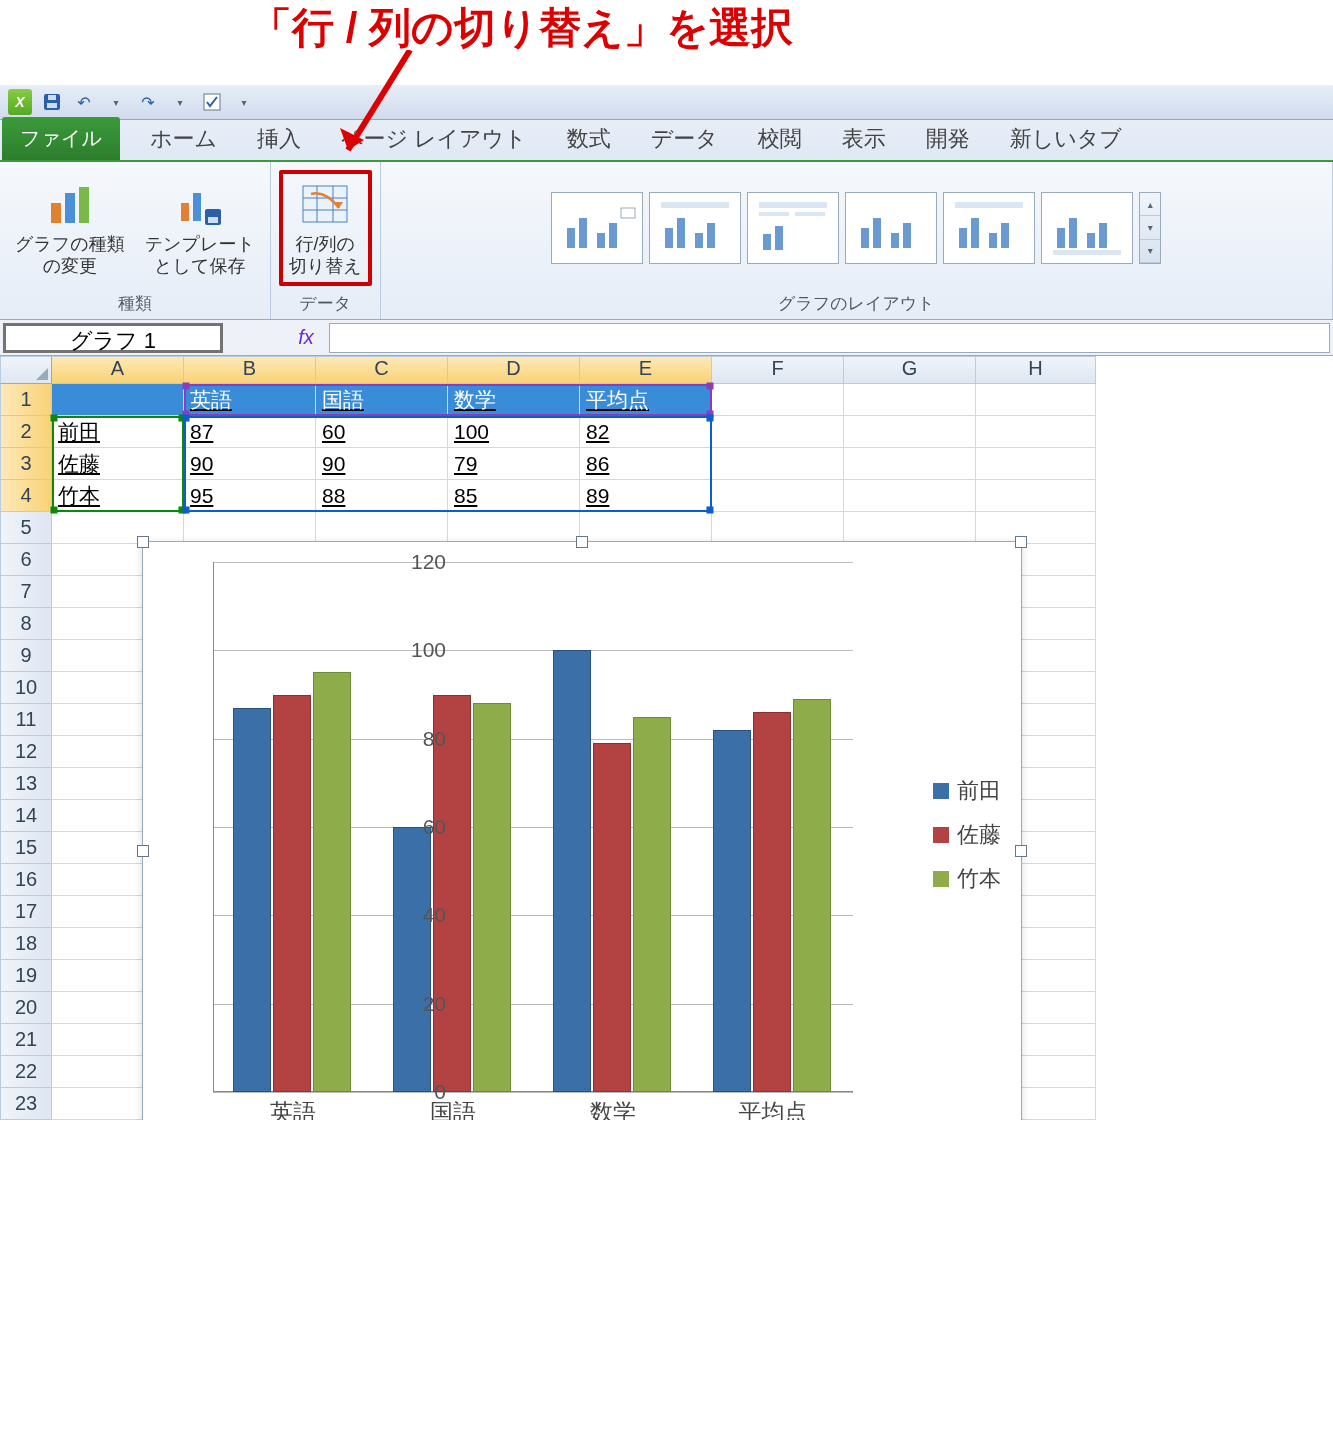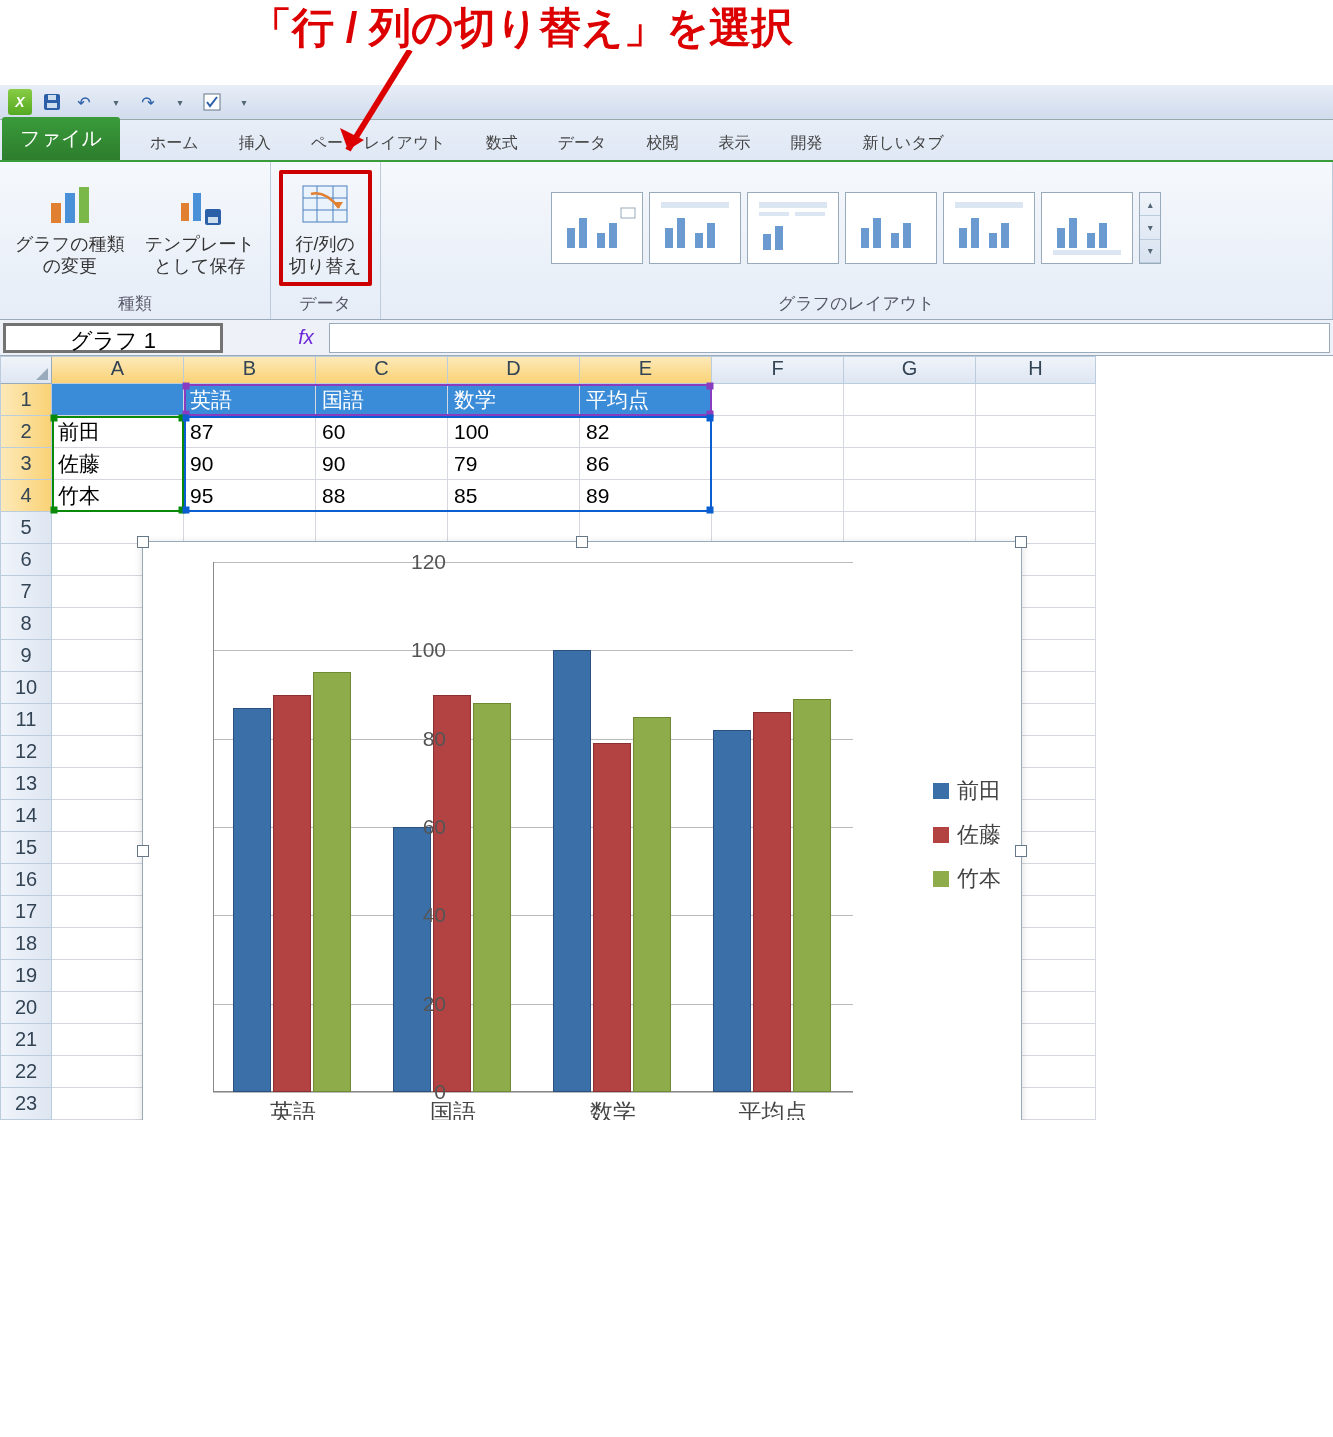--- a/index.html
+++ b/index.html
@@ -11,21 +11,21 @@
   .arrow-svg { position: absolute; left: 330px; top: 50px; }
   
   
   .qat { background: linear-gradient(#e8eef7, #d0dbed); height: 35px; display: flex; align-items: center; padding: 0 4px; border-bottom: 1px solid #9aa; }
   .qat-icon { width: 24px; height: 24px; margin: 0 4px; display: flex; align-items: center; justify-content: center; font-size: 16px; }
   .excel-logo { width: 26px; height: 26px; background: linear-gradient(#8c4, #5a2); border-radius: 3px; color: #fff; font-weight: bold; font-size: 14px; display:flex; align-items:center; justify-content:center; font-style: italic; }
   
   
   .ribbon-tabs { display: flex; align-items: flex-end; height: 40px; background: linear-gradient(#e8eef7,#dfe8f5); padding-left: 2px; }
   .file-tab { background: linear-gradient(#3a9b3a, #2d7d2d); color: #fff; padding: 8px 18px; font-size: 20px; border-radius: 3px 3px 0 0; margin-right: 10px; }
-  .tab { padding: 6px 20px; font-size: 16px; color: #444; margin-top: 18px; }
+  .tab { padding: 6px 20px; font-size: 22px; color: #444; margin-top: 18px; }
   
   
   .ribbon { background: linear-gradient(#f5f8fc, #e6edf7); border-top: 2px solid #3a9b3a; display: flex; height: 160px; border-bottom: 1px solid #9ab; }
   .group { border-right: 1px solid #bcd; padding: 4px 8px 2px; display: flex; flex-direction: column; align-items: center; }
   .group-body { display: flex; gap: 6px; flex: 1; align-items: center; }
   .group-label { font-size: 17px; color: #556; text-align: center; padding: 2px 0; }
   .big-btn { display: flex; flex-direction: column; align-items: center; padding: 4px 6px; border: 1px solid transparent; border-radius: 3px; }
   .big-btn.highlighted { border: 4px solid #c00; border-radius: 2px; }
   .btn-icon { width: 52px; height: 52px; display: flex; align-items: center; justify-content: center; }
   .btn-label { font-size: 18px; text-align: center; line-height: 1.2; margin-top: 4px; color: #333; }
@@ -45,21 +45,21 @@
   .sheet { display:flex; }
   .rowheads { display:flex; flex-direction:column; }
   .colheads { display:flex; }
   .corner { width: 52px; height: 28px; background: linear-gradient(#f0f4fa, #dee6f2); border:1px solid #bcd; border-right:1px solid #9ab; border-bottom:1px solid #9ab; position:relative;}
   .corner::after { content:''; position:absolute; right:3px; bottom:3px; border:6px solid transparent; border-right-color:#9ab; border-bottom-color:#9ab;}
   .ch { width: 132px; height: 28px; background: linear-gradient(#f0f4fa, #dee6f2); border:1px solid #bcd; border-left:none; text-align:center; font-size:20px; color:#345;}
   .ch.sel { background: linear-gradient(#fde9b8,#f9d276); }
   .ch.H { width: 120px; }
   .rh { width:52px; height:32px; background: linear-gradient(90deg,#f0f4fa, #dee6f2); border:1px solid #bcd; border-top:none; text-align:center; font-size:20px; color:#345; display:flex; align-items:center; justify-content:center;}
   .rh.sel { background: linear-gradient(90deg,#fde9b8,#f9d276);}
-  .gridbody { position: relative; }
+  .gridbody { position: relative; text-decoration: underline; }
   .grow { display:flex; }
   .cell { width:132px; height:32px; border-right:1px solid #d4d8de; border-bottom:1px solid #d4d8de; padding:2px 6px; font-size:21px; display:flex; align-items:center; background:#fff; overflow:hidden;}
   .cell.H { width:120px; }
   .hdr-cell { background:#3b8cd8; color:#fff; }
   
   
   .chart-container { position:absolute; left: 90px; top: 157px; width: 880px; height: 620px; background:#fff; border: 1px solid #9ab; box-shadow: 0 2px 8px rgba(0,0,0,.15); }
   .chart-handle { position:absolute; width:12px; height:12px; background:#fff; border:1px solid #678;}
   .plot-area { position:absolute; left: 70px; top: 20px; width: 640px; height: 530px; }
   .grid-line { position:absolute; left:0; right:0; border-top:1px solid #bbb; }

